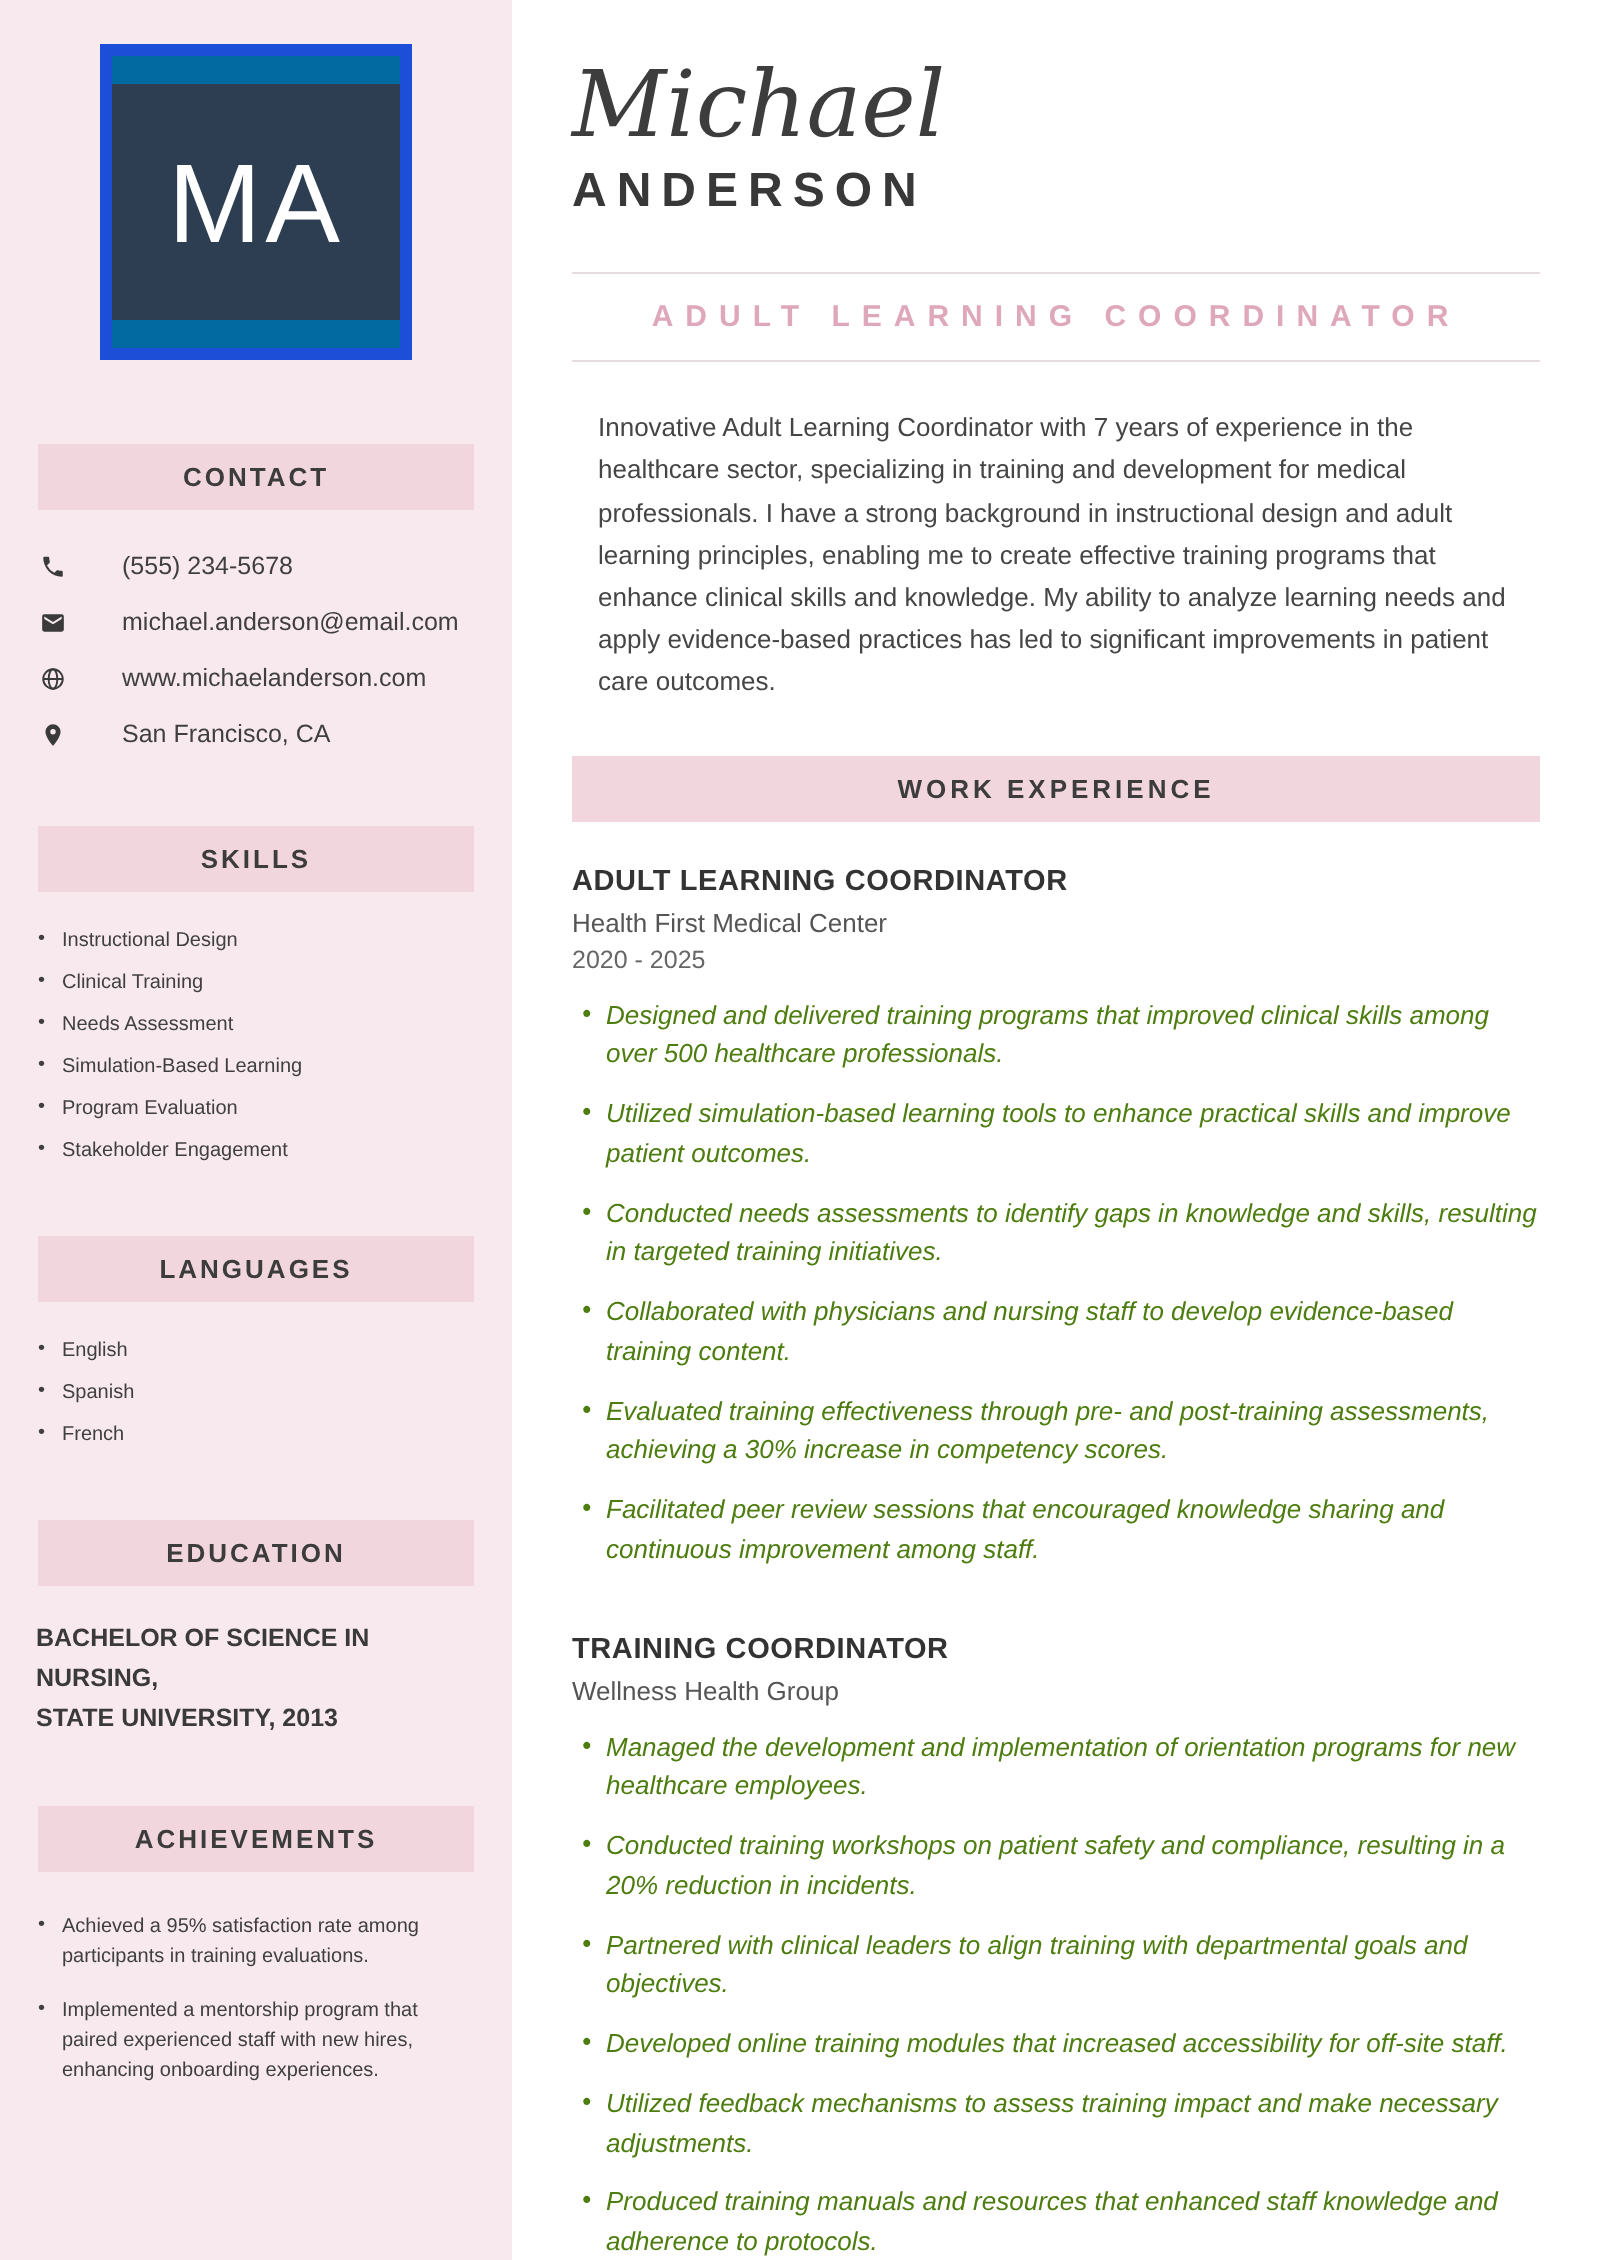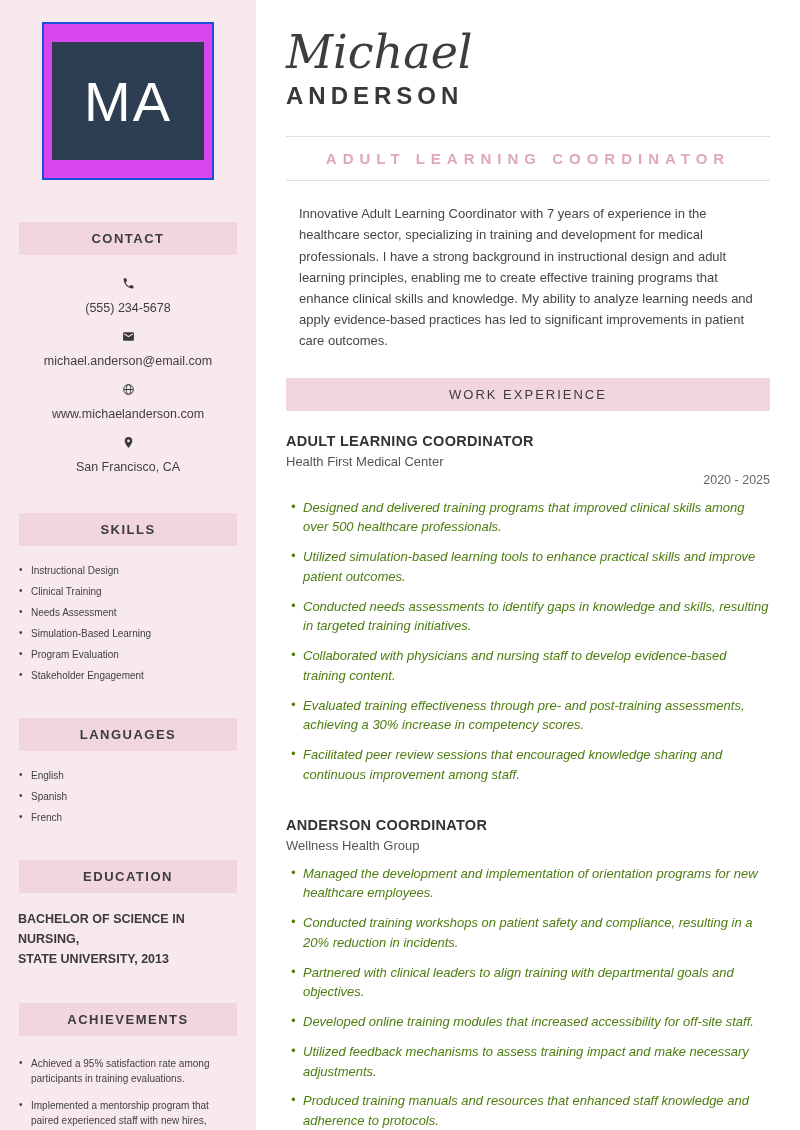--- a/index.html
+++ b/index.html
@@ -8,45 +8,45 @@
     --accent:#dfa8ba;
     --monogram-bg:#2e3e52;
     --text:#3c3c3c;
   }
   *{box-sizing:border-box;}
   body{margin:0;background:#ffffff;color:var(--text);font-family:"Liberation Sans","DejaVu Sans",sans-serif;}
   .page{width:800px;min-height:1130px;display:flex;background:#fff;}
 
   
   .sidebar{flex:0 0 256px;background:var(--sidebar-bg);padding:22px 15px 30px;}
-  .monogram-frame{width:172px;height:158px;margin:0 auto 42px;background:#d946ef;border:2px solid #1d4ed8;display:flex;align-items:center;justify-content:center;}
+  .monogram-frame{width:156px;height:158px;margin:0 auto 42px;background:#0369a1;border:6px solid #1d4ed8;display:flex;align-items:center;justify-content:center;}
   .monogram-box{width:152px;height:118px;background:var(--monogram-bg);color:#fff;display:flex;align-items:center;justify-content:center;font-size:56px;letter-spacing:2px;}
   .side-band{background:var(--band-bg);text-align:center;padding:9px 4px;font-weight:bold;font-size:13px;letter-spacing:1.5px;color:var(--text);margin:32px 4px 14px;}
   .side-band.first{margin-top:0;}
-  .contact-item{display:flex;align-items:center;gap:11px;padding:7px 4px;font-size:12.5px;color:#3f3f3f;flex-direction:column;}
+  .contact-item{display:flex;align-items:center;gap:28px;padding:7px 4px;font-size:12.5px;color:#3f3f3f;}
   .cicon{width:14px;height:14px;flex:0 0 14px;display:flex;align-items:center;justify-content:center;color:#3a3a3a;}
   .cicon svg{width:13px;height:13px;display:block;}
   .side-list{list-style:none;margin:0;padding:0 2px;}
   .side-list li{position:relative;padding:5px 0 5px 14px;font-size:10px;color:#3f3f3f;}
   .side-list li::before{content:"•";position:absolute;left:2px;top:4px;}
   .edu-lines{font-weight:bold;font-size:12.5px;line-height:1.6;color:#3a3a3a;padding:2px 3px;}
   .achv-list li{line-height:1.5;padding:6px 0 6px 14px;}
   .achv-list li::before{top:5px;}
 
   
   .main{flex:1;padding:28px 30px 40px 30px;}
   .first-name{font-family:"DejaVu Serif","Liberation Serif",serif;font-style:italic;font-size:46px;line-height:1.05;color:#3d3d3d;}
   .last-name{font-size:24px;font-weight:bold;letter-spacing:5px;margin-top:6px;color:#383838;}
   .title-band{margin-top:26px;border-top:1px solid #e4dce0;border-bottom:1px solid #e4dce0;padding:13px 0;text-align:center;color:var(--accent);font-weight:bold;font-size:15px;letter-spacing:6px;}
   .summary{margin-top:22px;font-size:13px;line-height:1.63;color:#454545;margin-left:13px;}
-  .work-band{margin-top:26px;background:var(--band-bg);text-align:center;padding:9px 0;font-weight:normal;letter-spacing:2px;font-size:13px;color:var(--text);}
+  .work-band{margin-top:26px;background:var(--band-bg);text-align:center;padding:9px 0;font-weight:bold;letter-spacing:2px;font-size:13px;color:var(--text);}
   .job{margin-top:22px;}
   .job-title{font-weight:bold;font-size:14.5px;letter-spacing:.3px;color:#333;}
   .job-company{font-size:13px;color:#555;margin-top:5px;}
-  .job-dates{font-size:12.5px;color:#666;margin-top:4px;text-align:right;}
+  .job-dates{font-size:12.5px;color:#666;margin-top:4px;}
   .job-bullets{list-style:none;margin:11px 0 0;padding:0;}
   .job-bullets li{position:relative;padding:0 0 10px 17px;font-size:13px;line-height:1.52;color:#4d7c0f;font-style:italic;}
   .job-bullets li::before{content:"•";position:absolute;left:5px;top:-1px;}
 </style>
 </head>
 <body>
 
 <div class="page">
 
   <aside class="sidebar">
@@ -144,21 +144,21 @@
         <li>Designed and delivered training programs that improved clinical skills among over 500 healthcare professionals.</li>
         <li>Utilized simulation-based learning tools to enhance practical skills and improve patient outcomes.</li>
         <li>Conducted needs assessments to identify gaps in knowledge and skills, resulting in targeted training initiatives.</li>
         <li>Collaborated with physicians and nursing staff to develop evidence-based training content.</li>
         <li>Evaluated training effectiveness through pre- and post-training assessments, achieving a 30% increase in competency scores.</li>
         <li>Facilitated peer review sessions that encouraged knowledge sharing and continuous improvement among staff.</li>
       </ul>
     </section>
 
     <section class="job">
-      <div class="job-title">ANDERSON COORDINATOR</div>
+      <div class="job-title">TRAINING COORDINATOR</div>
       <div class="job-company">Wellness Health Group</div>
       <ul class="job-bullets">
         <li>Managed the development and implementation of orientation programs for new healthcare employees.</li>
         <li>Conducted training workshops on patient safety and compliance, resulting in a 20% reduction in incidents.</li>
         <li>Partnered with clinical leaders to align training with departmental goals and objectives.</li>
         <li>Developed online training modules that increased accessibility for off-site staff.</li>
         <li>Utilized feedback mechanisms to assess training impact and make necessary adjustments.</li>
         <li>Produced training manuals and resources that enhanced staff knowledge and adherence to protocols.</li>
       </ul>
     </section>

